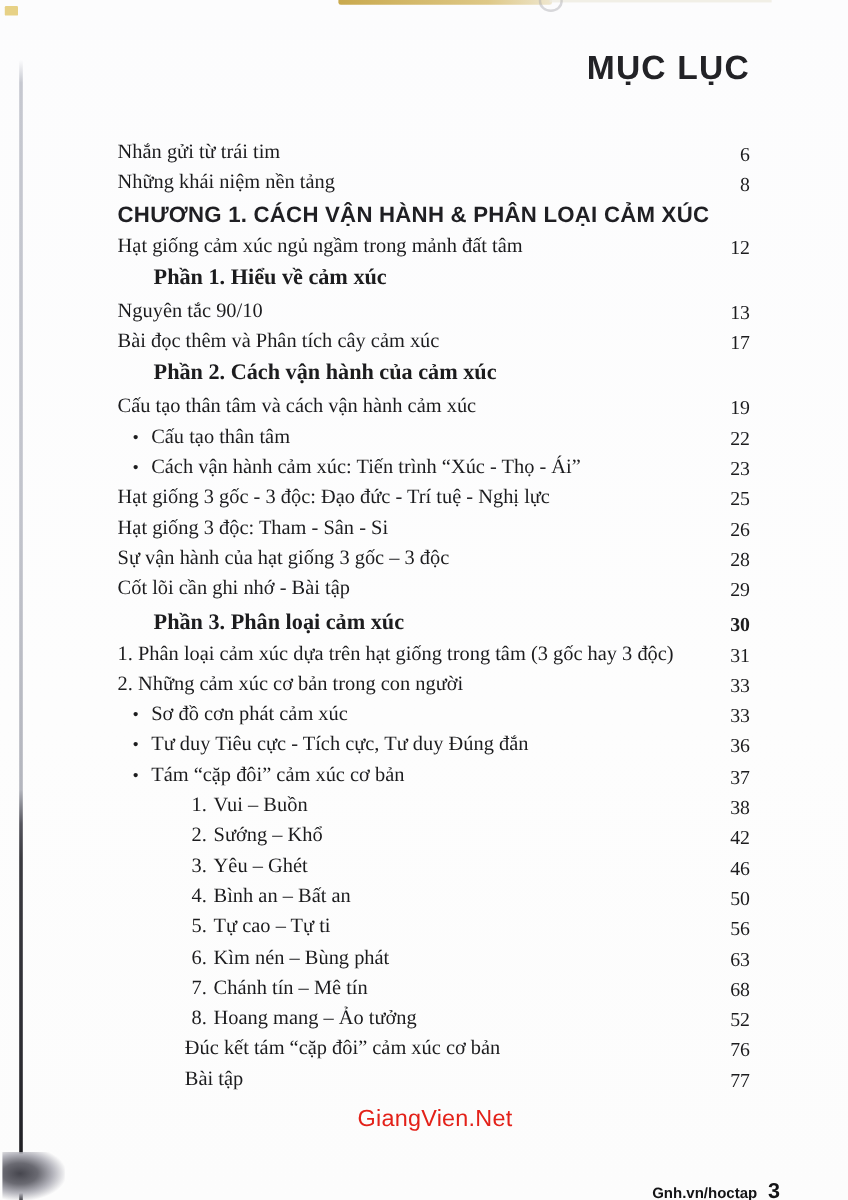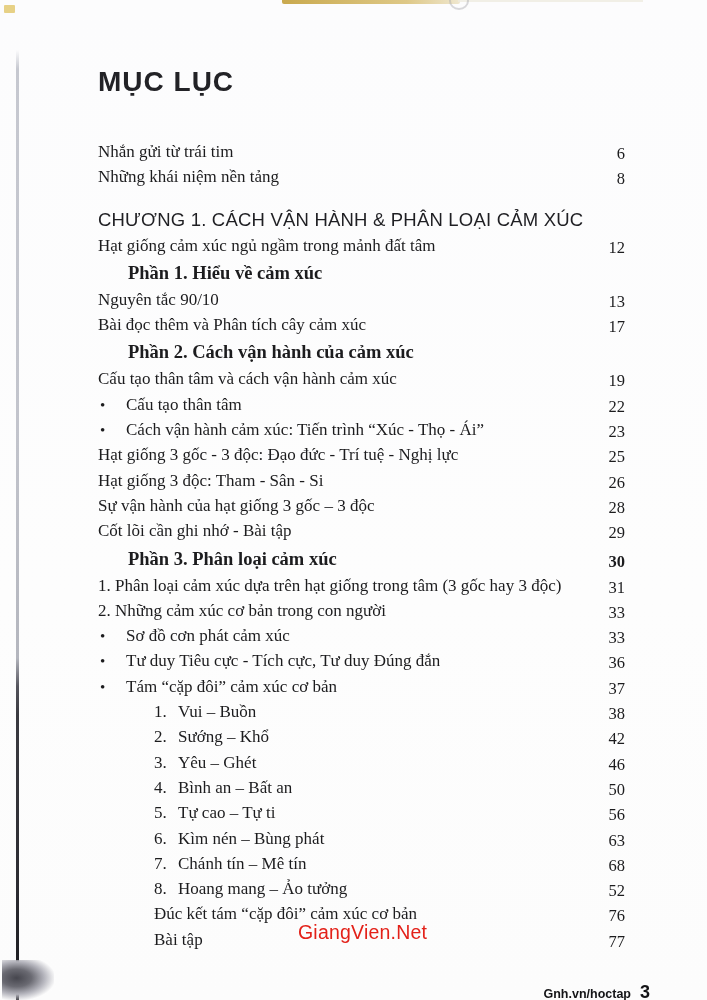--- a/index.html
+++ b/index.html
@@ -41,40 +41,40 @@
       #55555d 67%, #3a3a40 70%, #2c2c32 88%, #1e1e22 97%, #3a3a40 100%);
   }
   .blob {
     position:absolute; left:2px; top:960px; width:52px; height:40px;
     background:radial-gradient(ellipse at 28% 45%, #46464e 0%, #6a6a72 28%, #b4b4bc 52%, rgba(255,255,255,0) 74%);
   }
 
   
   .content { position:absolute; left:98px; top:0; width:527px; }
   .title {
-    margin:65px 0 0 0;
-    text-align:left;
+    margin:40px 0 0 0;
+    text-align:right;
     font-family:"Liberation Sans", sans-serif;
     font-weight:700; font-size:28px; line-height:34px;
     letter-spacing:1px; color:#222226;
   }
   .toc { margin-top:40px; }
   .row {
     display:flex; align-items:baseline;
     height:25.3px; line-height:25.3px;
-    font-size:17px; white-space:nowrap;
+    font-size:17px; white-space:nowrap;text-align:center;
   }
   .row .pg {
     margin-left:auto; font-size:16.5px;
     position:relative; top:2px; padding-left:8px;
   }
   .t-chapter {
     font-family:"Liberation Sans", sans-serif;
-    font-weight:400; font-size:18.5px;
-    height:27px; line-height:27px; margin-top:16px;
+    font-weight:700; font-size:18.5px;
+    height:27px; line-height:27px; margin-top:0;
     letter-spacing:.2px; color:#1f1f23;
   }
   .t-part {
     font-weight:700; font-size:18.5px;
     height:27px; line-height:27px; margin-top:2px;margin-left:30px;
   }
   .t-bullet { padding-left:2px; }
   .t-bullet .lead { display:inline-block; width:26px; font-size:15px; }
   .t-numbered { padding-left:56px; }
   .t-numbered .num { display:inline-block; width:24px; }

